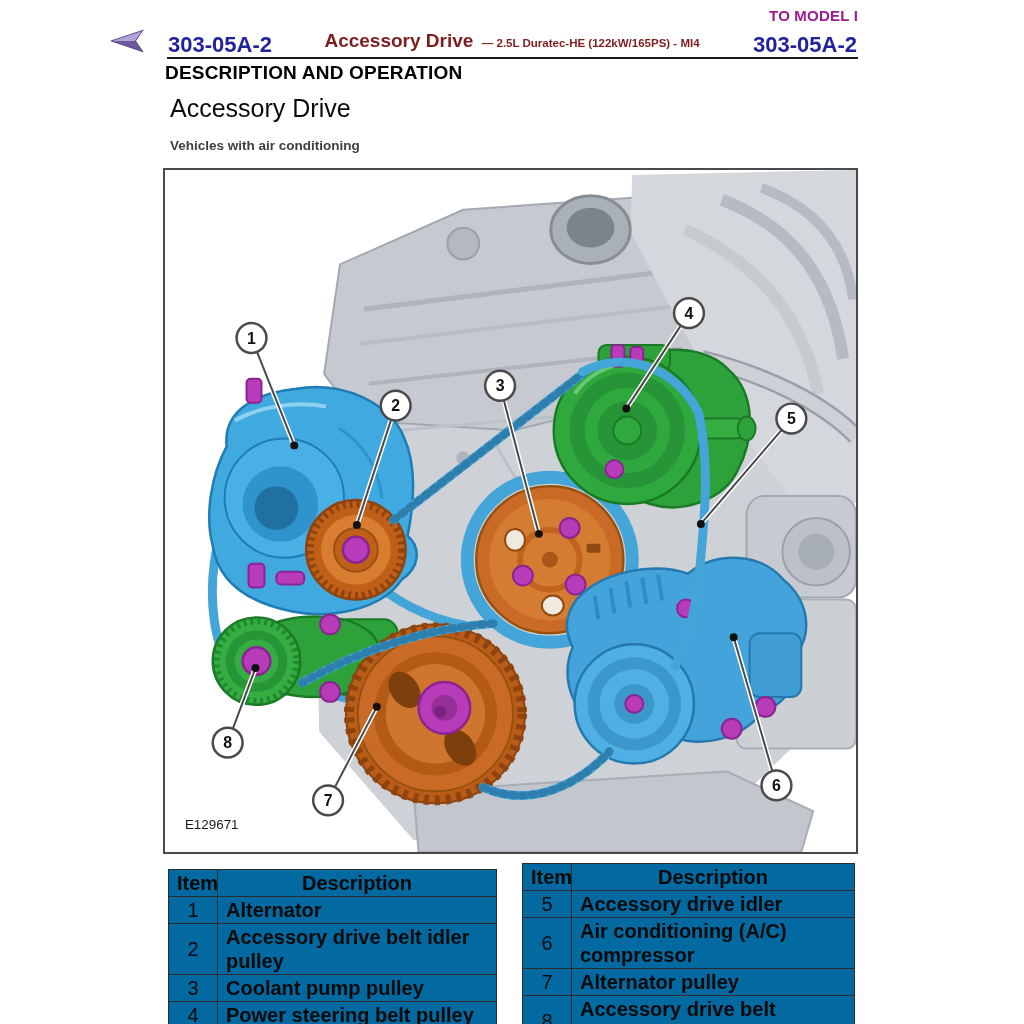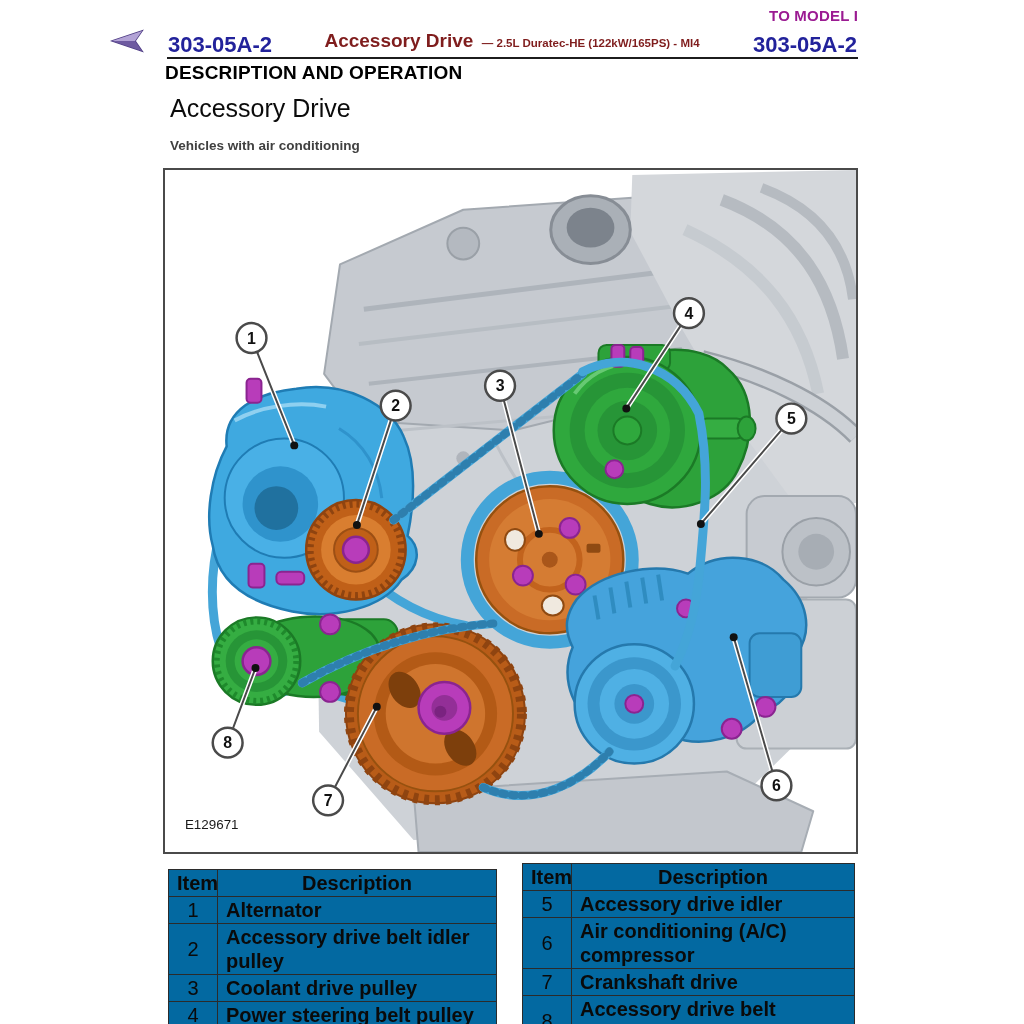--- a/index.html
+++ b/index.html
@@ -275,21 +275,21 @@
     <tr>
       <td class="item">1</td>
       <td class="desc">Alternator</td>
     </tr>
     <tr>
       <td class="item">2</td>
       <td class="desc">Accessory drive belt idler pulley</td>
     </tr>
     <tr>
       <td class="item">3</td>
-      <td class="desc">Coolant drive pulley</td>
+      <td class="desc">Coolant pump pulley</td>
     </tr>
     <tr>
       <td class="item">4</td>
       <td class="desc">Power steering belt pulley</td>
     </tr>
   </tbody>
 </table>
 
 <table class="itemtbl tbl-right">
   <colgroup>
@@ -306,20 +306,20 @@
     <tr>
       <td class="item">5</td>
       <td class="desc">Accessory drive idler</td>
     </tr>
     <tr>
       <td class="item">6</td>
       <td class="desc">Air conditioning (A/C) compressor</td>
     </tr>
     <tr>
       <td class="item">7</td>
-      <td class="desc">Crankshaft drive</td>
+      <td class="desc">Alternator pulley</td>
     </tr>
     <tr>
       <td class="item">8</td>
       <td class="desc">Accessory drive belt tensioner drive</td>
     </tr>
   </tbody>
 </table>
 
 </body></html>

